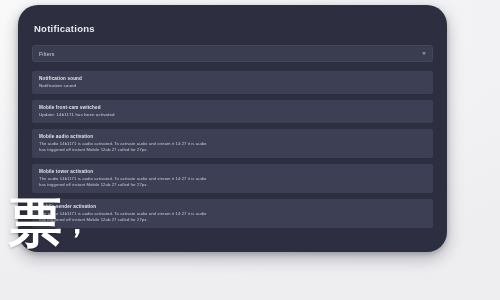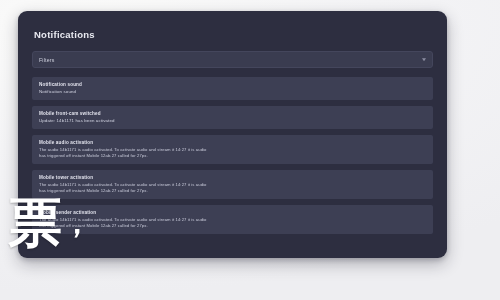--- a/index.html
+++ b/index.html
@@ -20,25 +20,25 @@
     position: absolute;
     inset: 0;
     background:
       radial-gradient(120% 90% at 18% 8%, #fbfbfa 0%, #f4f4f6 48%, #eeeef1 100%);
     z-index: 0;
   }
 
   .card {
     position: absolute;
     left: 18px;
-    top: 11px;
+    top: 5px;
     width: 429px;
     height: 247px;
     background: #2d2e40;
-    border-radius: 9px;
+    border-radius: 20px;
     box-shadow: 0 6px 16px rgba(30, 30, 45, 0.30),
                 0 2px 5px rgba(30, 30, 45, 0.22);
     overflow: hidden;
     z-index: 1;
   }
 
   .card-inner {
     padding: 14px 14px 0 14px;
     height: 100%;
     box-sizing: border-box;

